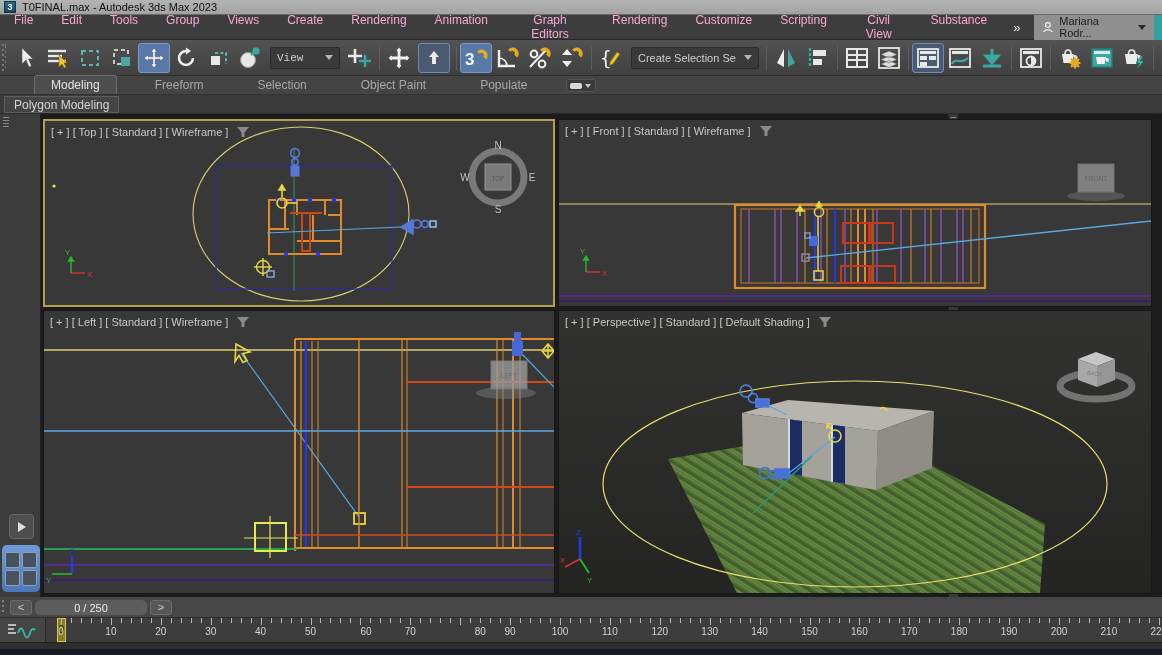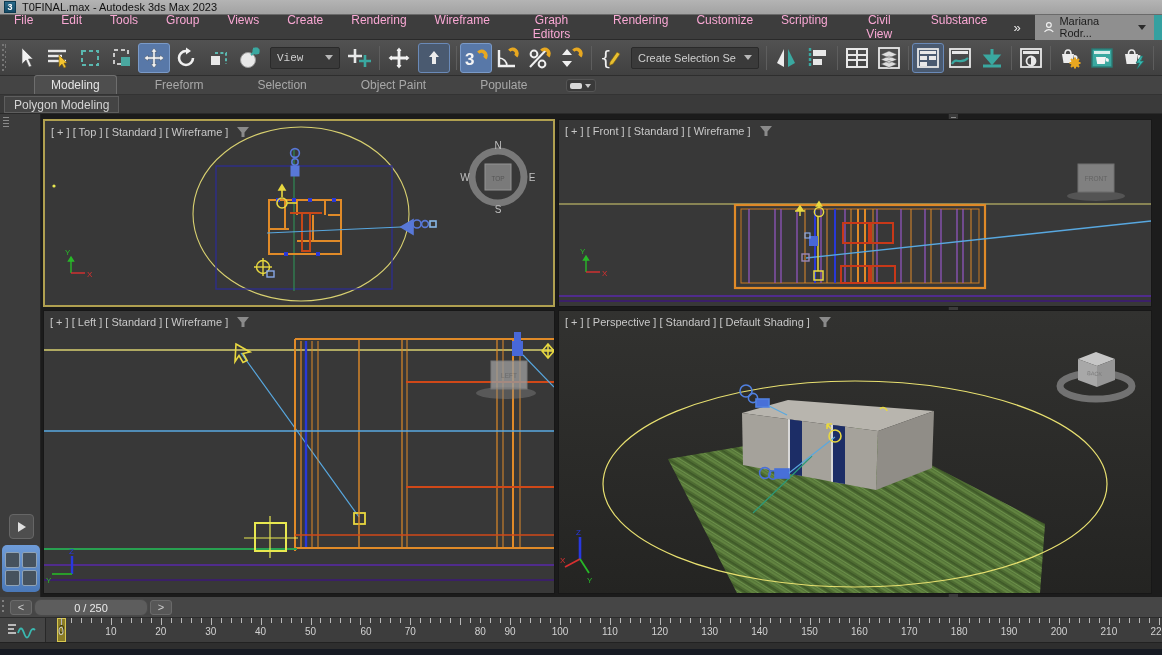--- a/index.html
+++ b/index.html
@@ -107,21 +107,21 @@
 
   <div id="menubar">
     <div id="menu-items" style="display:flex;">
         <div class="menu-item">File</div>
         <div class="menu-item">Edit</div>
         <div class="menu-item">Tools</div>
         <div class="menu-item">Group</div>
         <div class="menu-item">Views</div>
         <div class="menu-item">Create</div>
         <div class="menu-item">Rendering</div>
-        <div class="menu-item">Wireframe</div>
+        <div class="menu-item">Animation</div>
         <div class="menu-item">Graph Editors</div>
         <div class="menu-item">Rendering</div>
         <div class="menu-item">Customize</div>
         <div class="menu-item">Scripting</div>
         <div class="menu-item">Civil View</div>
         <div class="menu-item">Substance</div>
       </div>
     <div style="margin-left:auto;display:flex;align-items:center;">
       <div id="menu-overflow">»</div>
       <div id="user-chip">

